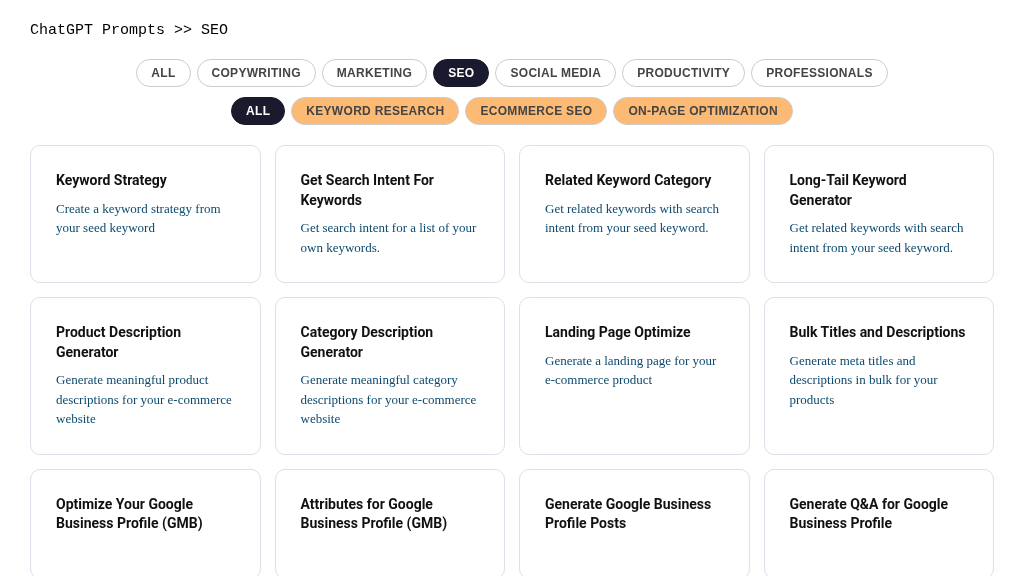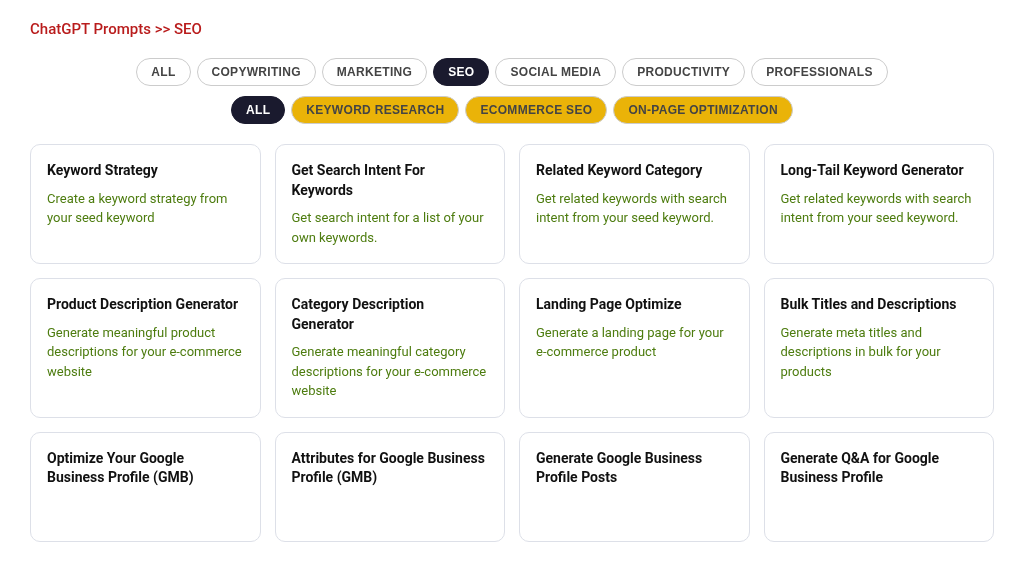--- a/index.html
+++ b/index.html
@@ -9,21 +9,21 @@
       color: #1a1a2e;
       padding: 20px 30px;
       font-size: 14px;
     }
     .breadcrumb {
       color: #1a6ed4;
       font-size: 15px;
       margin-bottom: 20px;
       font-weight: 500;
     }
-    .breadcrumb span { color: #b91c1c; }
+    .breadcrumb span { color: #000000; font-family: Liberation Mono, monospace; }
 
     .filter-row {
       display: flex;
       justify-content: center;
       gap: 6px;
       margin-bottom: 10px;
       flex-wrap: wrap;
     }
     .filter-btn {
       border: 1.5px solid #ccc;
@@ -45,21 +45,21 @@
 
     .sub-filter-row {
       display: flex;
       justify-content: center;
       gap: 6px;
       margin-bottom: 20px;
       flex-wrap: wrap;
     }
     .sub-filter-btn {
       border: 1.5px solid #ccc;
-      background: #eab308;
+      background: #fdba74;
       border-radius: 20px;
       padding: 6px 14px;
       font-size: 12px;
       font-weight: 600;
       color: #444;
       cursor: pointer;
       letter-spacing: 0.3px;
       text-transform: uppercase;
     }
     .sub-filter-btn.active-dark {
@@ -69,37 +69,38 @@
     }
 
     .cards-grid {
       display: grid;
       grid-template-columns: repeat(4, 1fr);
       gap: 14px;
     }
     .card {
       border: 1.5px solid #dde0e8;
       border-radius: 10px;
-      padding: 16px;
+      padding: 25px;
       background: #fff;
       cursor: pointer;
       transition: box-shadow 0.2s;
       min-height: 110px;
     }
     .card-title {
       font-size: 14px;
       font-weight: 700;
       color: #111;
       margin-bottom: 8px;
       line-height: 1.4;
     }
     .card-desc {
       font-size: 13px;
-      color: #4d7c0f;
+      color: #0c4a6e;
       line-height: 1.5;
+      font-family: Liberation Serif, serif;
     }
   </style>
 </head>
 <body>
 
 <div class="breadcrumb">
   <span>ChatGPT Prompts</span><span> &gt;&gt; </span><span>SEO</span>
 </div>
 
 <div class="filter-row" id="main-filters">

